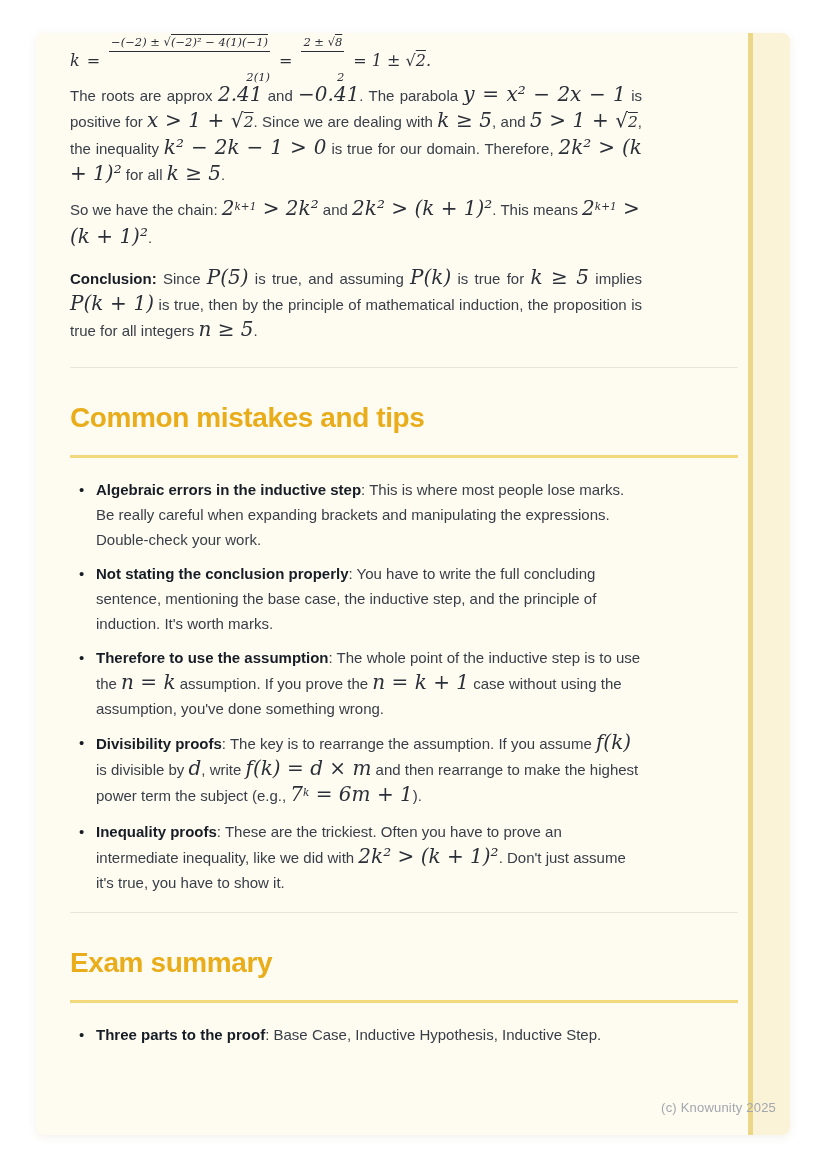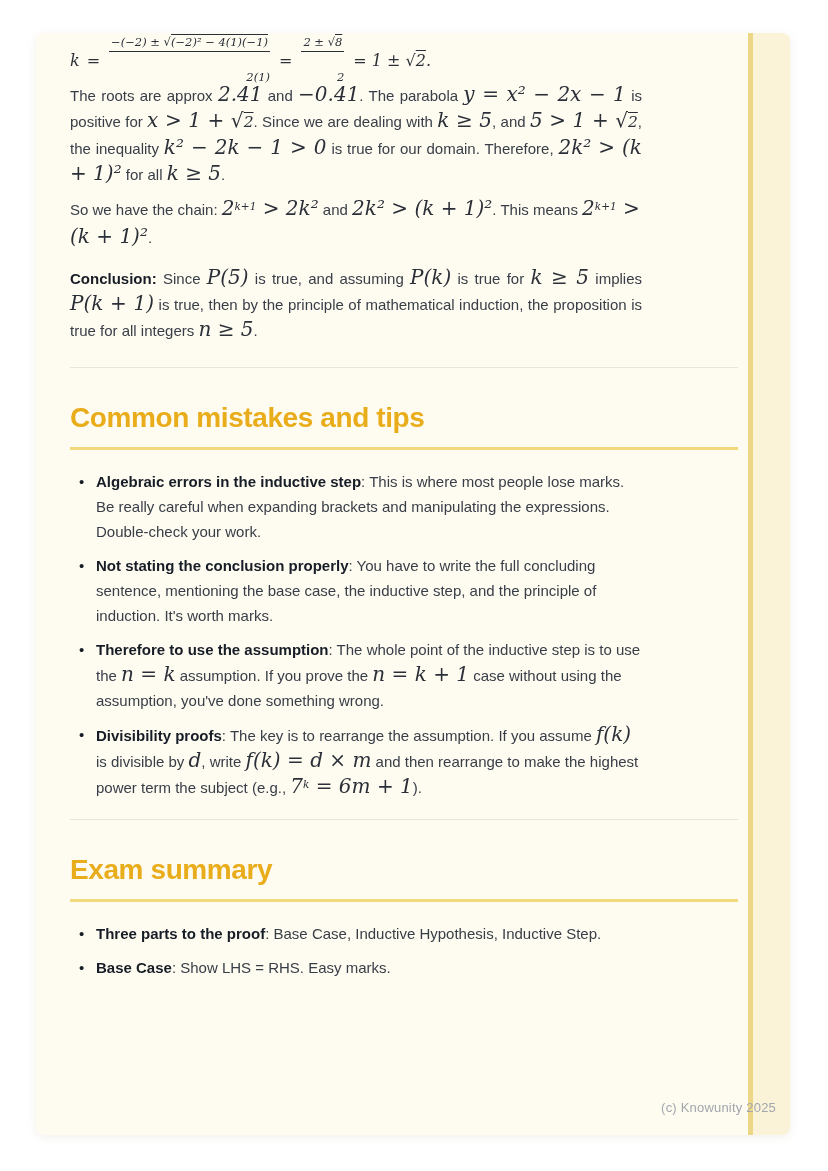--- a/index.html
+++ b/index.html
@@ -51,21 +51,21 @@
   
   .p-chain{margin-top:9px;}
   .p-conclusion{margin-top:15px;}
   hr.divider{border:0;border-top:1px solid var(--divider);width:668px;margin:24px 0 0;}
   hr.divider2{margin-top:17px;}
   h2{
     margin:33px 0 0;width:668px;
     font-size:28px;line-height:34px;font-weight:700;letter-spacing:-0.4px;
     color:var(--accent);
     border-bottom:3px solid var(--underline);
-    padding-bottom:12px;
+    padding-bottom:20px;
   }
   ul.doc-list{
     list-style:none;margin:19px 0 0;padding:0 0 0 26px;width:546px;
   }
   ul.doc-list li{
     position:relative;margin:0 0 9px;font-size:15px;line-height:25px;color:var(--body);
   }
   ul.doc-list li::before{
     content:"\2022";position:absolute;left:-17px;top:0;color:var(--bold);
     font-size:15px;line-height:25px;
@@ -108,28 +108,28 @@
 
     <hr class="divider">
 
     <h2>Common mistakes and tips</h2>
 
     <ul class="doc-list">
         <li><span class="seg-b">Algebraic errors in the inductive step</span><span class="seg">: This is where most people lose marks. Be really careful when expanding brackets and manipulating the expressions. Double-check your work.</span></li>
         <li><span class="seg-b">Not stating the conclusion properly</span><span class="seg">: You have to write the full concluding sentence, mentioning the base case, the inductive step, and the principle of induction. It's worth marks.</span></li>
         <li><span class="seg-b">Therefore to use the assumption</span><span class="seg">: The whole point of the inductive step is to use the </span><span class="seg-m">n = k</span><span class="seg"> assumption. If you prove the </span><span class="seg-m">n = k + 1</span><span class="seg"> case without using the assumption, you've done something wrong.</span></li>
         <li><span class="seg-b">Divisibility proofs</span><span class="seg">: The key is to rearrange the assumption. If you assume </span><span class="seg-m">f(k)</span><span class="seg"> is divisible by </span><span class="seg-m">d</span><span class="seg">, write </span><span class="seg-m">f(k) = d × m</span><span class="seg"> and then rearrange to make the highest power term the subject (e.g., </span><span class="seg-m">7</span><span class="seg-sup">k</span><span class="seg-m"> = 6m + 1</span><span class="seg">).</span></li>
+        <li><span class="seg-b">Inequality proofs</span><span class="seg">: These are the trickiest. Often you have to prove an intermediate inequality, like we did with </span><span class="seg-m">2k² &gt; (k + 1)²</span><span class="seg">. Don't just assume it's true, you have to show it.</span></li>
       </ul>
 
     <hr class="divider divider2">
 
     <h2>Exam summary</h2>
 
     <ul class="doc-list">
         <li><span class="seg-b">Three parts to the proof</span><span class="seg">: Base Case, Inductive Hypothesis, Inductive Step.</span></li>
-        <li><span class="seg-b">Base Case</span><span class="seg">: Show LHS = RHS. Easy marks.</span></li>
       </ul>
 
   </div>
 
   <div class="copyright">(c) Knowunity 2025</div>
 
 </div>
 
 </body></html>

